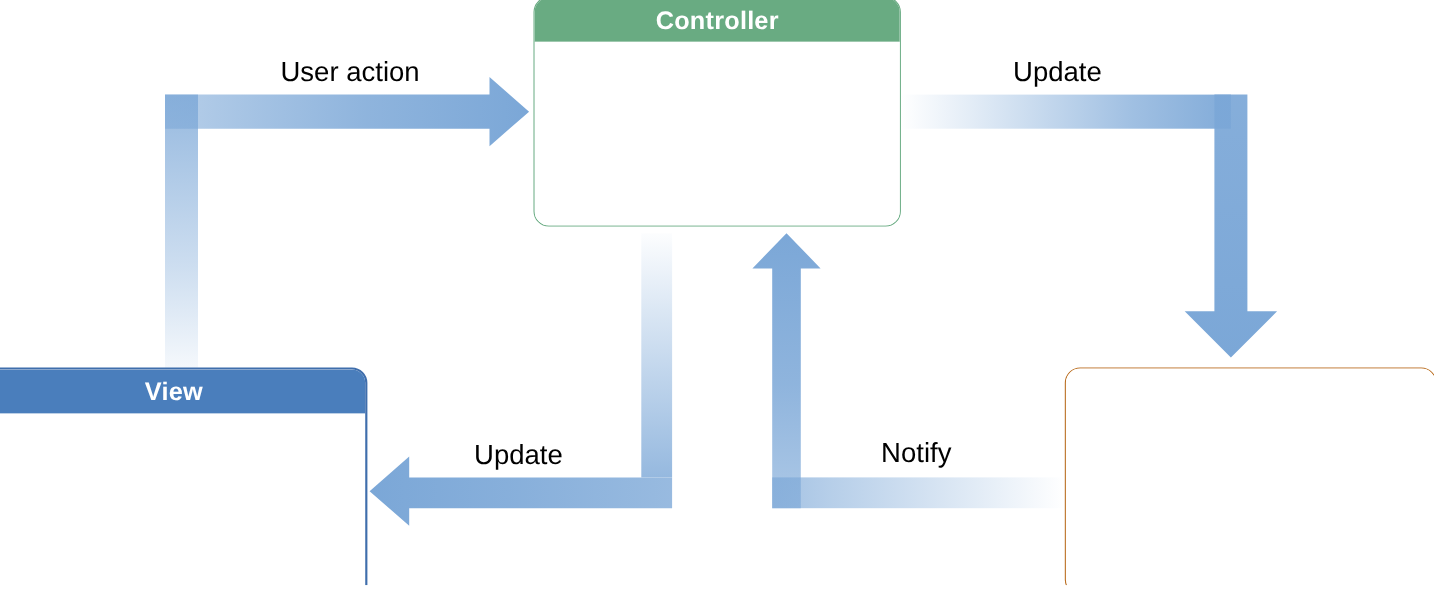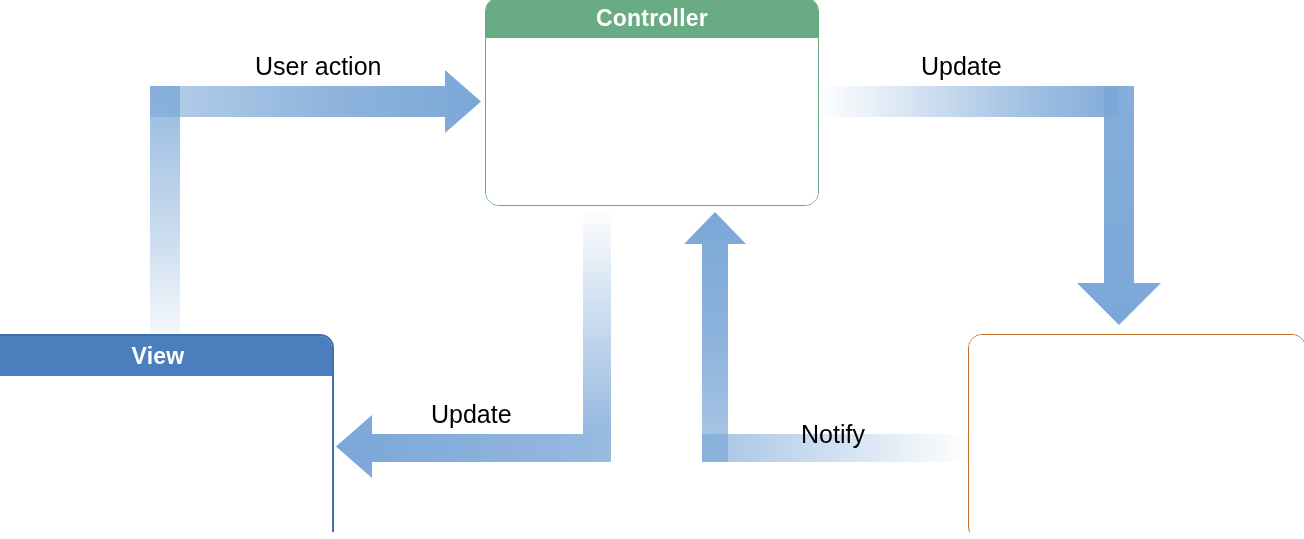--- a/index.html
+++ b/index.html
@@ -83,21 +83,21 @@
   .edge-label {
     position: absolute;
     font-size: 25px;
     color: #000000;
     white-space: nowrap;
     line-height: 1;
   }
   #label-user-action { left: 234px; top: 54px; margin-left: 21px; }
   #label-update-top  { left: 921px; top: 54px; }
   #label-update-bottom { left: 431px; top: 402px; }
-  #label-notify      { left: 801px; top: 422px; }
+  #label-notify      { left: 801px; top: 400px; }
 </style>
 </head>
 <body>
 
 <div id="canvas">
 
   <svg class="arrow-svg" viewBox="0 0 1304 539" xmlns="http://www.w3.org/2000/svg">
     <defs>
 
       <linearGradient id="grad-user-action" x1="0" y1="1" x2="1" y2="0" gradientUnits="objectBoundingBox">

